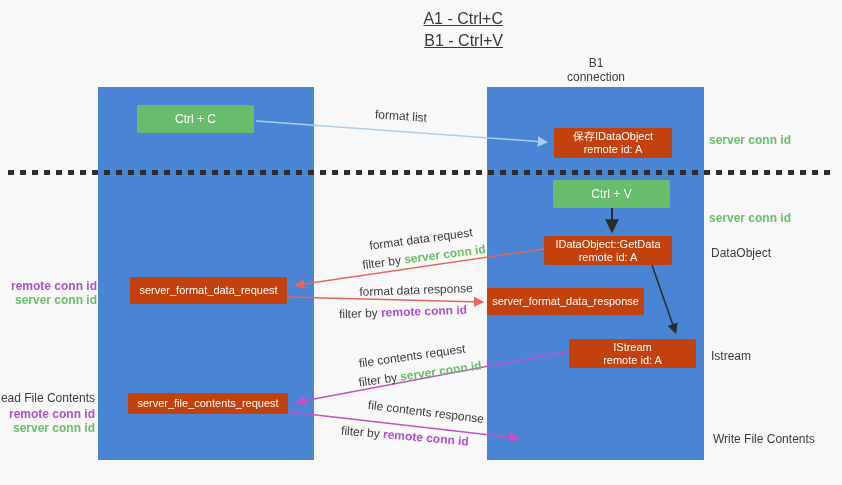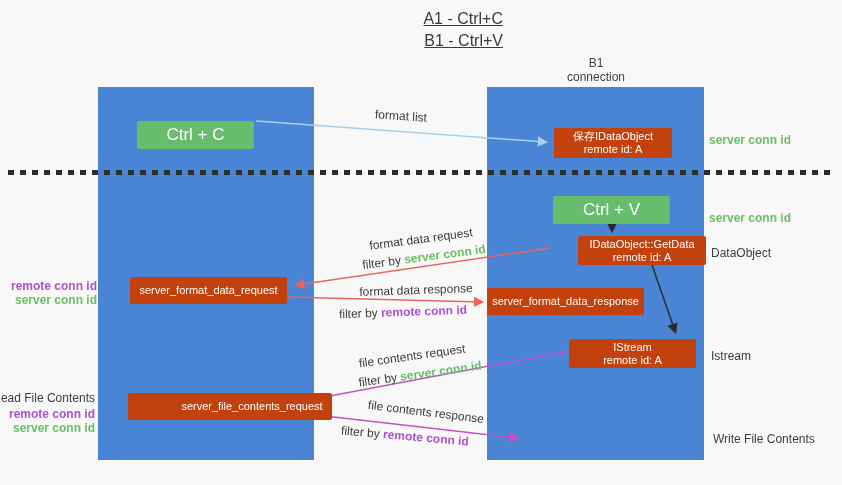--- a/index.html
+++ b/index.html
@@ -29,21 +29,21 @@
     background:repeating-linear-gradient(90deg,#2e2e2e 0 6px,transparent 6px 12px);
   }
 
   .overlay { position:absolute; left:0; top:0; width:842px; height:485px; pointer-events:none; }
 
   .node {
     position:absolute; display:flex; flex-direction:column;
     align-items:center; justify-content:center;
     color:#fff; text-align:center; border-radius:2px;
   }
-  .node.green  { background:#67bd6b; font-size:17px;margin-top:16px; }
+  .node.green  { background:#67bd6b; font-size:12px; }
   .node.orange { background:#c2410c; font-size:11px; line-height:13px; }
 
   .lbl {
     position:absolute; font-size:12px; white-space:nowrap; color:#3c3c3c;
     transform:translate(-50%,-50%) rotate(var(--r,0deg));
   }
   .side { position:absolute; font-size:12px; white-space:nowrap; color:#3c3c3c; }
   .stack { text-align:right; line-height:14px; }
   .green-t  { color:#6abf69; font-weight:bold; }
   .purple-t { color:#b14fd1; font-weight:bold; }
@@ -103,39 +103,39 @@
 
   <div class="node orange" style="left:554px; top:128px; width:118px; height:30px;">
     <div>保存IDataObject</div>
     <div>remote id: A</div>
   </div>
 
   <div class="node green" style="left:553px; top:180px; width:117px; height:28px;">
     <div>Ctrl + V</div>
   </div>
 
-  <div class="node orange" style="left:578px; top:236px; width:128px; height:29px;">
+  <div class="node orange" style="left:544px; top:236px; width:128px; height:29px;">
     <div>IDataObject::GetData</div>
     <div>remote id: A</div>
   </div>
 
   <div class="node orange" style="left:130px; top:277px; width:157px; height:27px;">
     <div>server_format_data_request</div>
   </div>
 
   <div class="node orange" style="left:487px; top:288px; width:157px; height:27px;">
     <div>server_format_data_response</div>
   </div>
 
   <div class="node orange" style="left:569px; top:339px; width:127px; height:29px;">
     <div>IStream</div>
     <div>remote id: A</div>
   </div>
 
-  <div class="node orange" style="left:128px; top:393px; width:160px; height:27px;padding-left:44px;">
+  <div class="node orange" style="left:128px; top:393px; width:160px; height:21px;">
     <div>server_file_contents_request</div>
   </div>
 
 
   <div class="lbl" style="left:401px; top:116px; --r:4deg;">format list</div>
 
   <div class="lbl" style="left:421px; top:239px; --r:-7.5deg;">format data request</div>
   <div class="lbl" style="left:424px; top:257px; --r:-7.5deg;">
     <span>filter by</span>
     <span class="green-t">server conn id</span>

